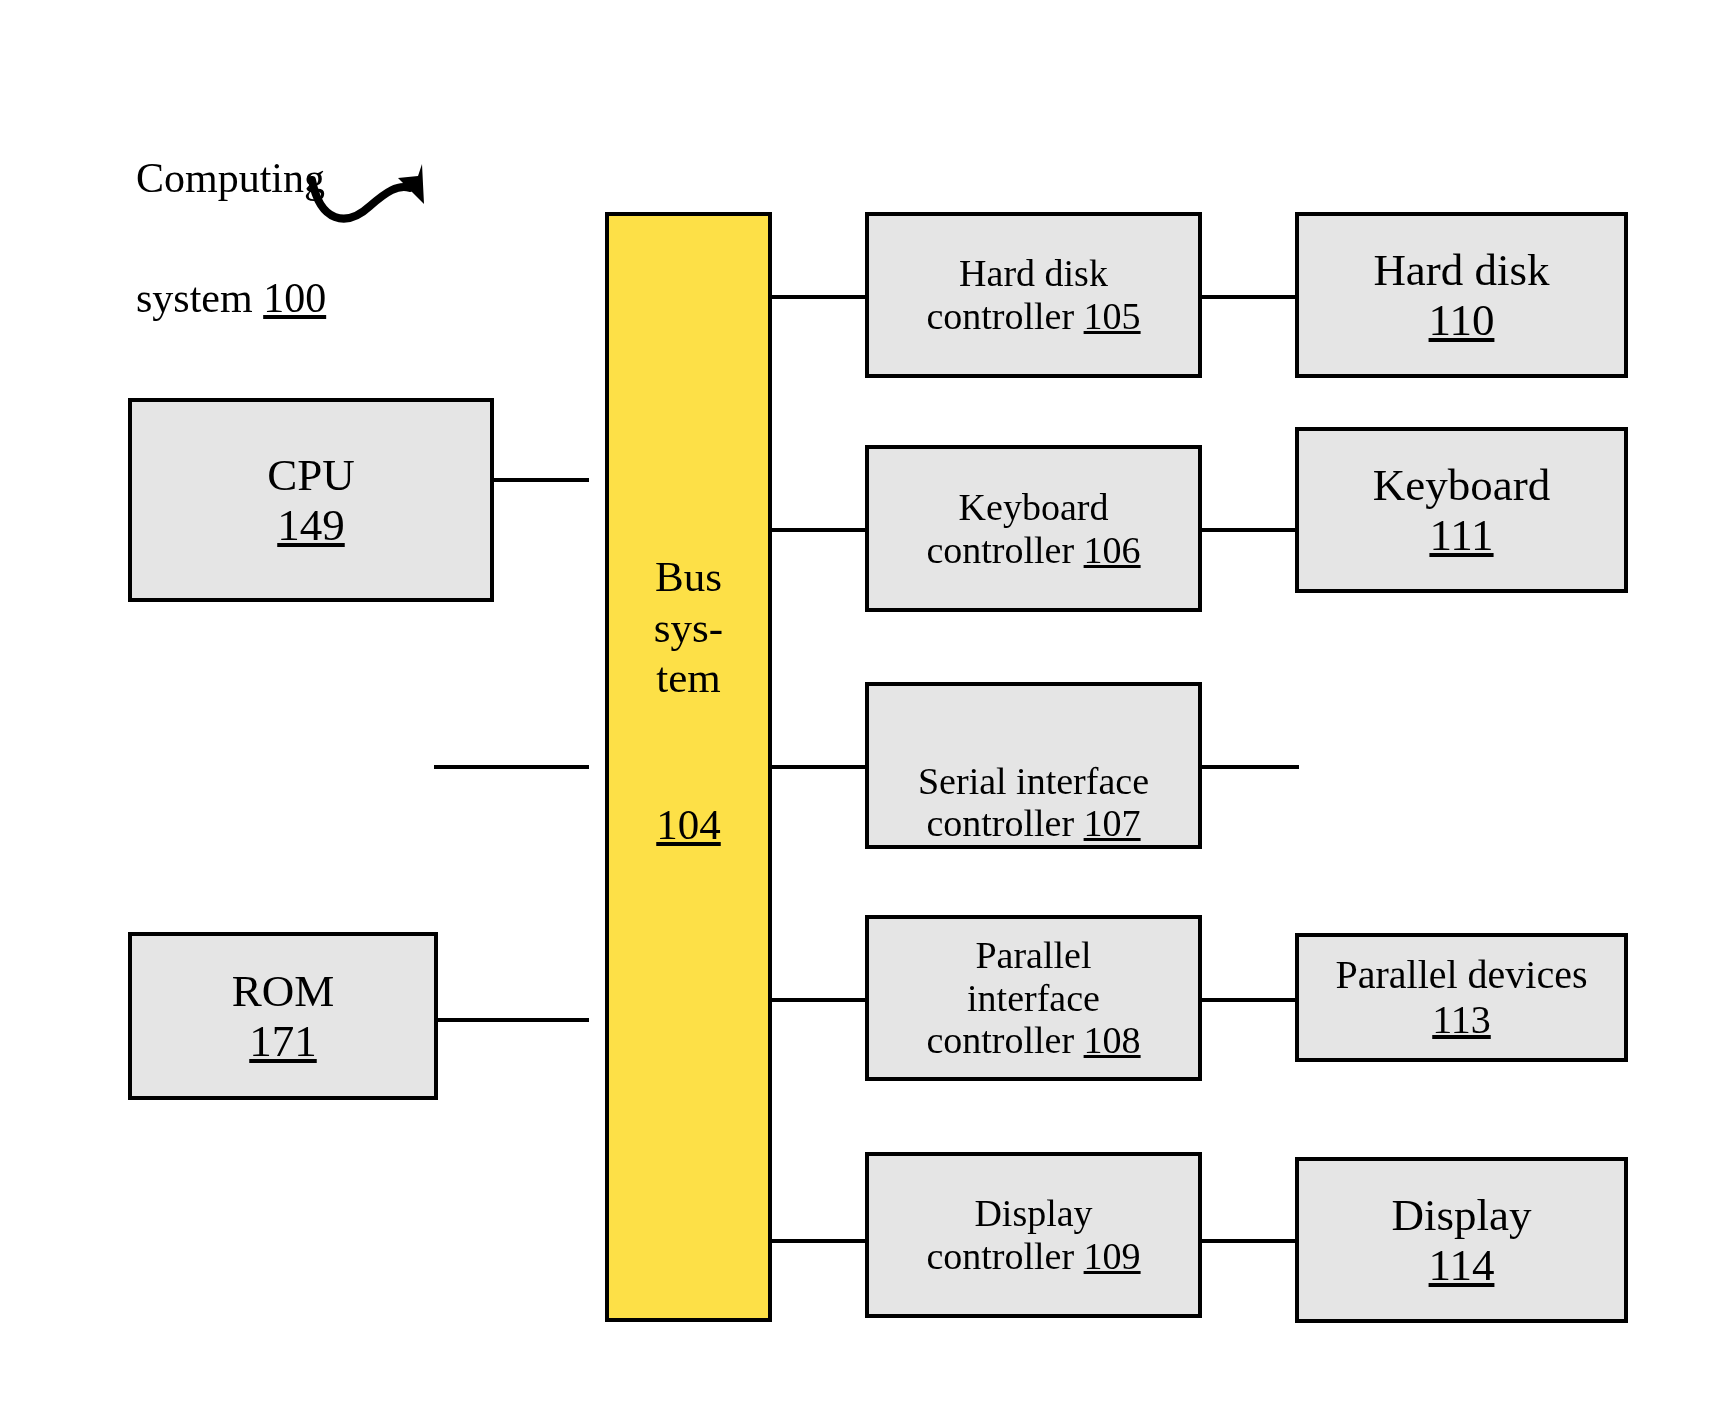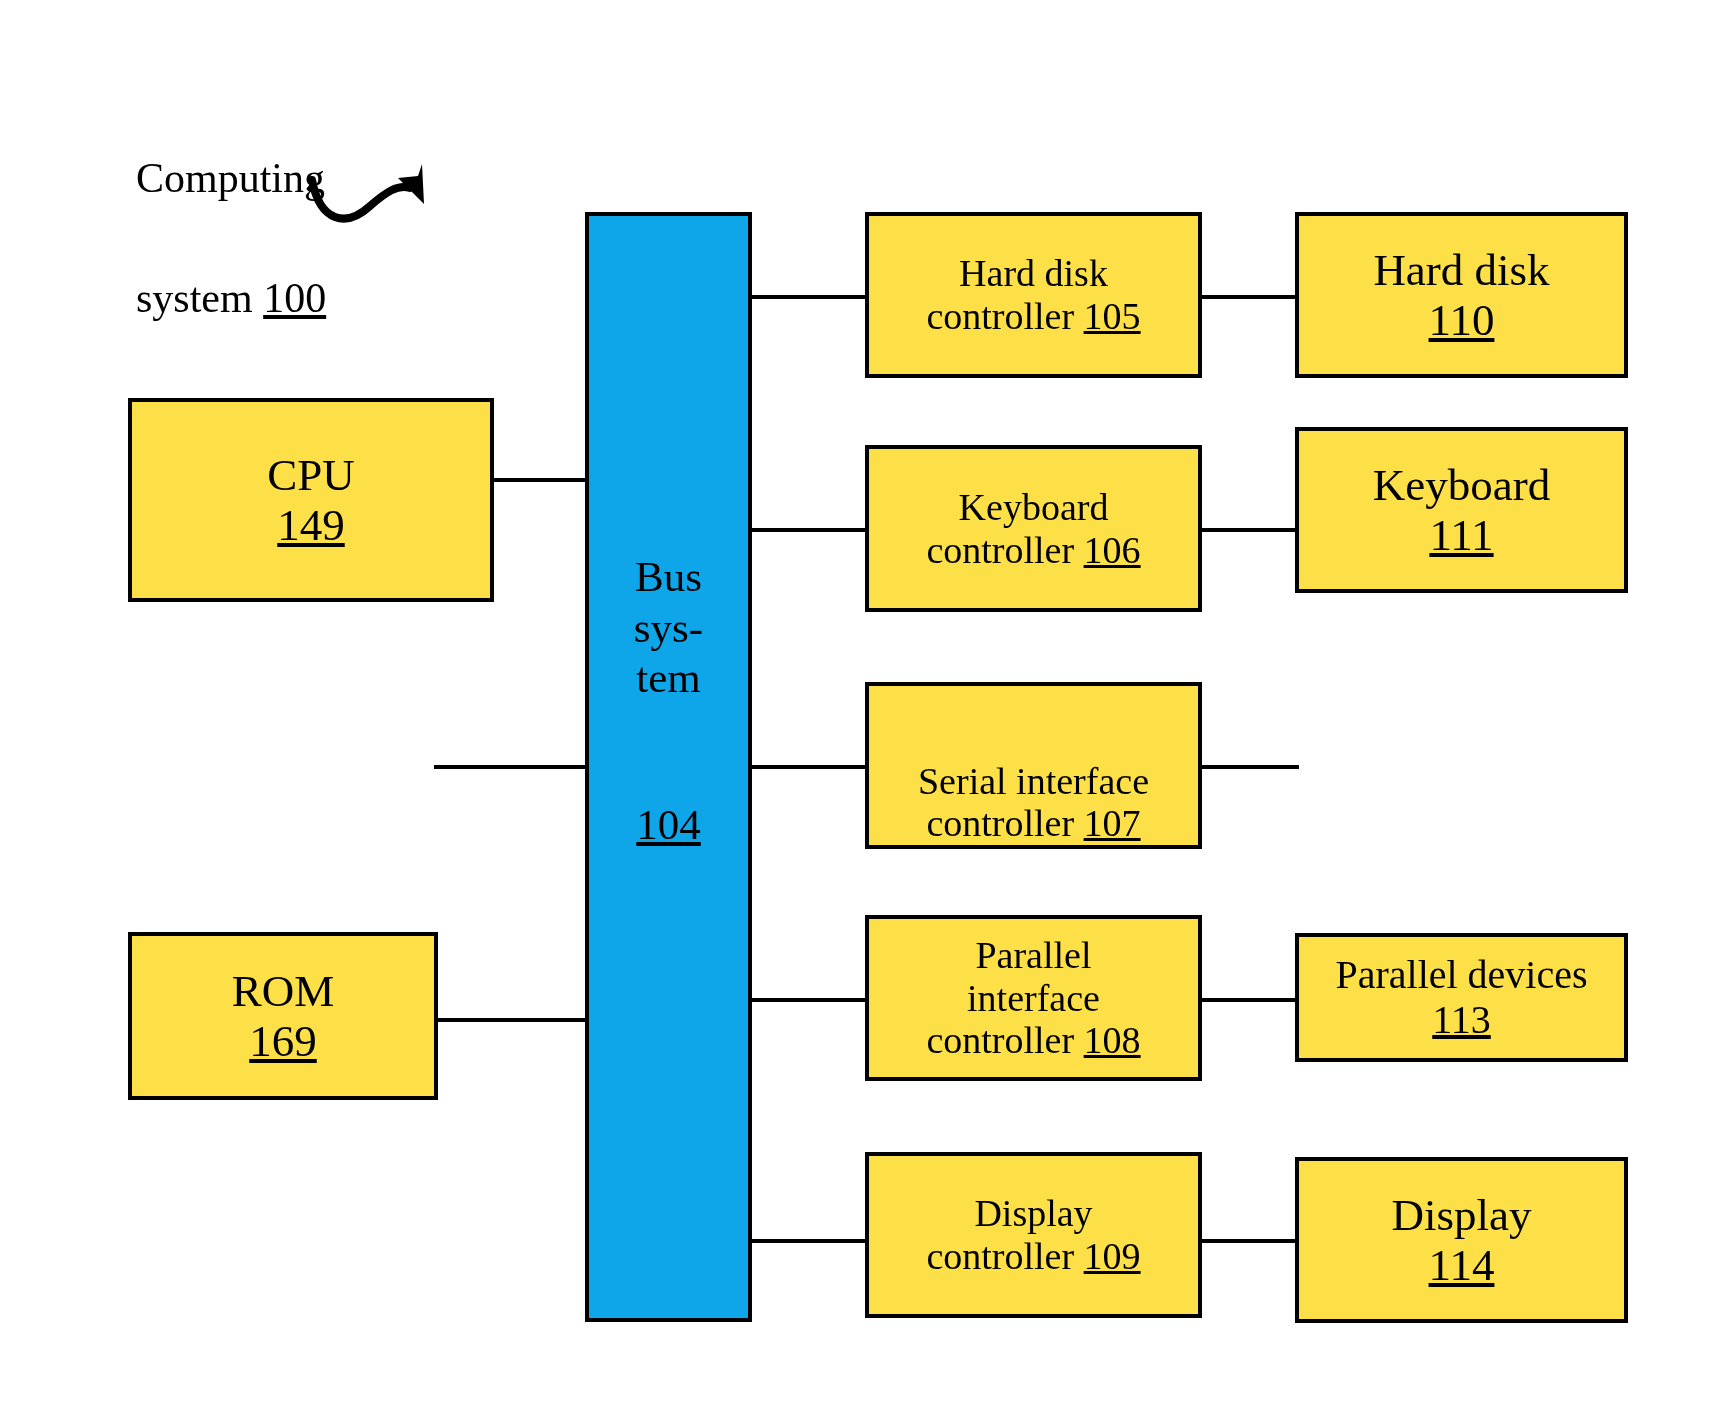--- a/index.html
+++ b/index.html
@@ -36,21 +36,21 @@
     top: 162px;
     width: 130px;
     height: 74px;
   }
 
   
   .box {
     position: absolute;
     box-sizing: border-box;
     border: 4px solid #000000;
-    background: #fde047;
+    background: #e5e5e5;
     display: flex;
     align-items: center;
     justify-content: center;
     text-align: center;
     z-index: 3;
   }
   .box .label {
     display: block;
     white-space: pre-line;
     line-height: 1.12;
@@ -59,27 +59,28 @@
 
   .size-lg  { font-size: 45px; }
   .size-md  { font-size: 40px; }
   .size-sm  { font-size: 38px; }
 
   
   .bus-box {
     position: absolute;
     box-sizing: border-box;
     border: 4px solid #000000;
-    background: #0ea5e9;
+    background: #fde047;
     z-index: 3;
     display: flex;
     flex-direction: column;
     align-items: center;
     justify-content: flex-start;
     text-align: center;
+    margin-left: 20px;
   }
   .bus-name {
     margin-top: 336px;
     font-size: 43px;
     line-height: 1.18;
     white-space: pre-line;
   }
   .bus-ref {
     margin-top: 96px;
     font-size: 43px;
@@ -108,21 +109,21 @@
     <path d="M6,18 C14,60 40,66 64,44 C80,30 92,22 104,26" fill="none" stroke="#000000" stroke-width="8" stroke-linecap="round"></path>
     <path d="M118,42 L92,16 L112,14 L116,2 Z" fill="#000000"></path>
   </svg>
 
   <div class="box" style="left:128px; top:398px; width:366px; height:204px;">
     <span class="label size-lg"><span>CPU</span><br><span class="ref">149</span></span>
   </div>
 
 
   <div class="box" style="left:128px; top:932px; width:310px; height:168px;">
-    <span class="label size-lg"><span>ROM</span><br><span class="ref">169</span></span>
+    <span class="label size-lg"><span>ROM</span><br><span class="ref">171</span></span>
   </div>
 
   <div class="bus-box" style="left:585px; top:212px; width:167px; height:1110px;">
     <div class="bus-name">Bus
 sys-
 tem</div>
     <div class="bus-ref">104</div>
   </div>
 
   <div class="box" style="left:865px; top:212px; width:337px; height:166px;">

